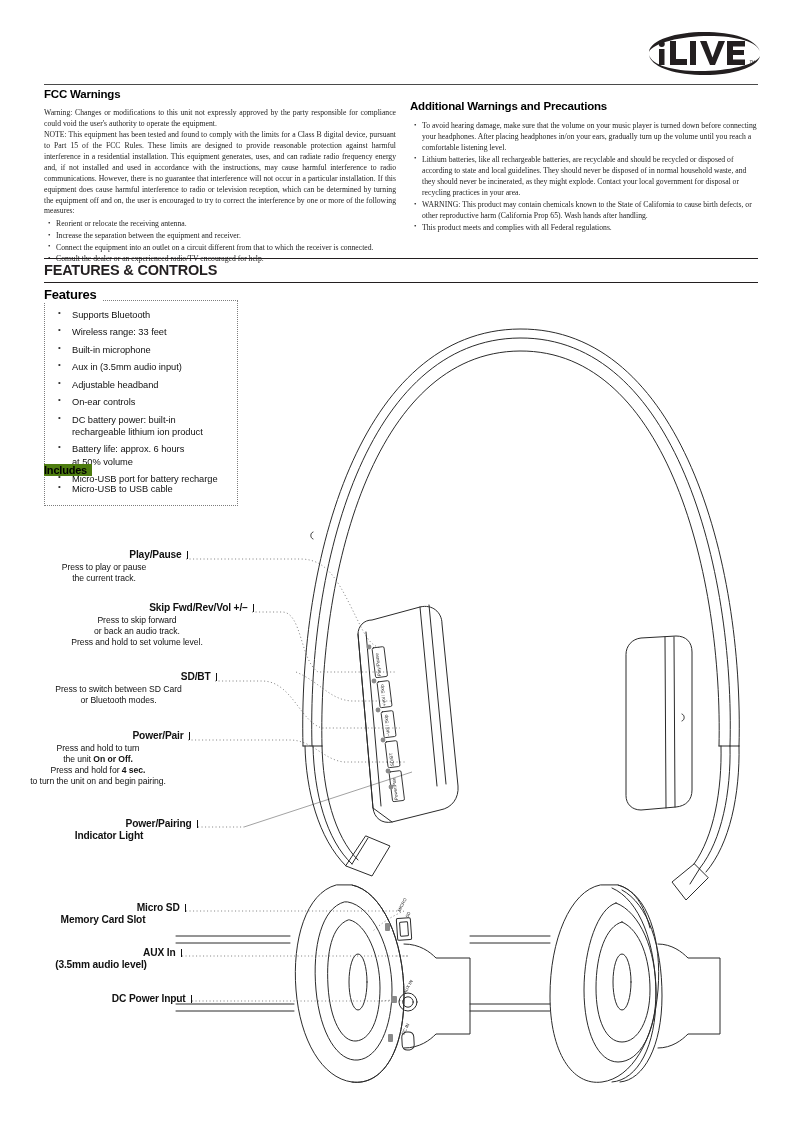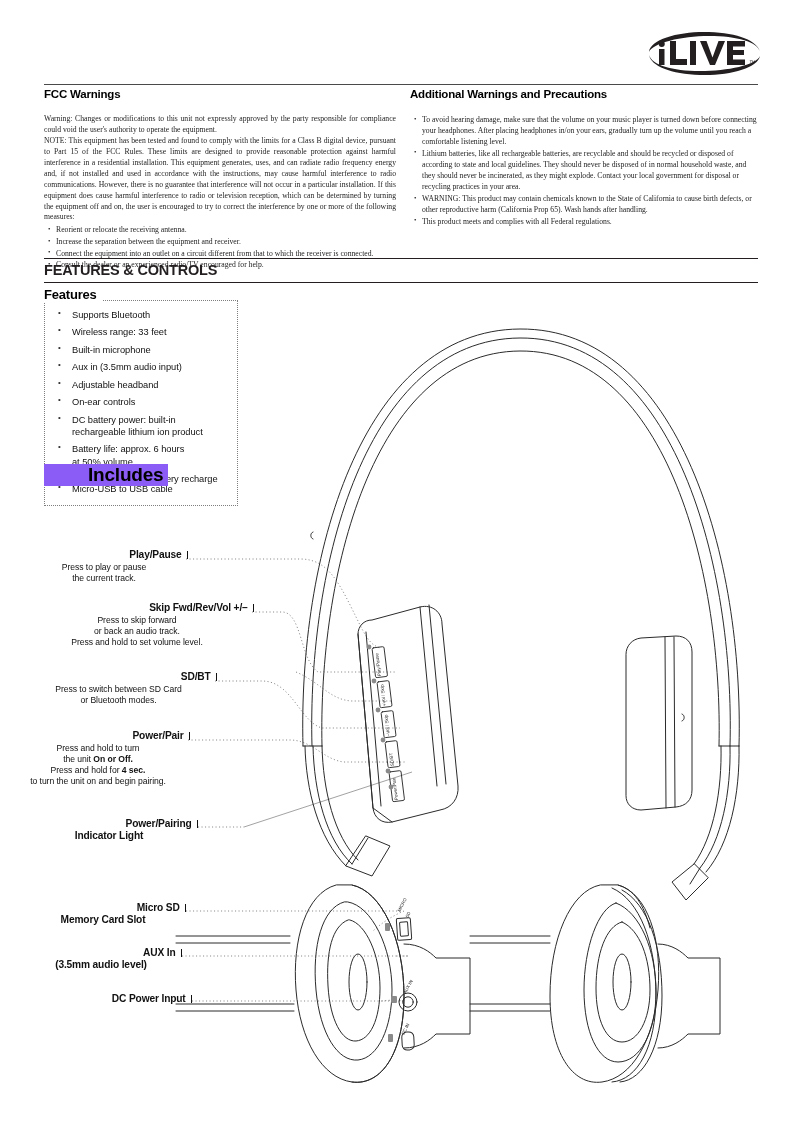--- a/index.html
+++ b/index.html
@@ -12,45 +12,45 @@
   #doc-title{font-size:19.5px;font-weight:bold;letter-spacing:-0.2px;line-height:1.1;color:#000;}
   #doc-subtitle{font-size:13.5px;font-style:italic;color:#555;margin-top:3px;letter-spacing:-0.1px;}
   #header-rule{position:absolute;left:44px;top:84px;width:714px;height:1px;background:#4a4a4a;}
 
   
   #logo{position:absolute;left:645px;top:30px;width:118px;height:48px;}
 
   
   .col{position:absolute;font-family:"Liberation Serif",serif;}
   #fcc-col{left:44px;top:88px;width:352px;}
-  #warn-col{left:410px;top:88px;width:350px;}
+  #warn-col{left:410px;top:100px;width:350px;}
   .sec-h{font-family:"Liberation Sans",sans-serif;font-weight:bold;font-size:11.5px;
-         letter-spacing:-0.2px;margin-bottom:14px;color:#000;}
+         letter-spacing:-0.2px;margin-bottom:8px;color:#000;}
   .serif-p{font-size:7.7px;line-height:1.42;text-align:justify;color:#1c1c1c;margin:0;}
   .serif-p.just{text-align:justify;}
   ul.serif-ul{list-style:none;margin:1px 0 0 0;padding:0;}
   ul.serif-ul li{font-size:7.7px;line-height:1.45;color:#1c1c1c;
        padding-left:12px;position:relative;margin-bottom:0.5px;}
   ul.serif-ul li:before{content:"\2022";position:absolute;left:4px;top:-0.5px;font-size:7px;}
   .warn-li{padding-left:11px;}
 
   
   #fc-rule-top{position:absolute;left:44px;top:258px;width:714px;height:1.4px;background:#231f20;}
   #fc-heading{position:absolute;left:44px;top:262px;font-size:14.5px;font-weight:bold;
        letter-spacing:-0.2px;color:#231f20;}
   #fc-rule-bot{position:absolute;left:44px;top:282px;width:714px;height:1.4px;background:#231f20;}
 
   
   #features-box{position:absolute;left:44px;top:300px;width:192px;height:204px;
        border:1.3px dotted #7d7d7d;}
   #features-heading{position:absolute;left:44px;top:287px;background:#fff;padding:0 6px 0 0;
        font-size:13px;font-weight:bold;letter-spacing:-0.2px;z-index:3;}
   #features-list{position:absolute;left:54px;top:309px;width:192px;z-index:2;}
-  #includes-heading{position:absolute;left:44px;top:464px;font-size:19px;font-weight:bold;
-       letter-spacing:-0.2px;z-index:3;background:#8b5cf6;padding-right:5px;padding-left:44px;}
+  #includes-heading{position:absolute;left:44px;top:464px;font-size:11px;font-weight:bold;
+       letter-spacing:-0.2px;z-index:3;background:#4d7c0f;padding-right:5px;}
   #includes-list{position:absolute;left:54px;top:483px;width:192px;z-index:2;}
   .feat-li{font-size:9.3px;line-height:1.32;color:#111;padding-left:18px;position:relative;
        margin-bottom:5.2px;letter-spacing:-0.05px;}
   .feat-li:before{content:"\2022";position:absolute;left:4px;top:-1px;font-size:8px;color:#333;}
   .feat-li .l2{display:block;margin-left:0;}
 
   
   .callout{position:absolute;text-align:center;}
   .callout .lead{font-size:10.2px;font-weight:bold;letter-spacing:-0.15px;
        color:#111;line-height:1.18;text-align:right;}

